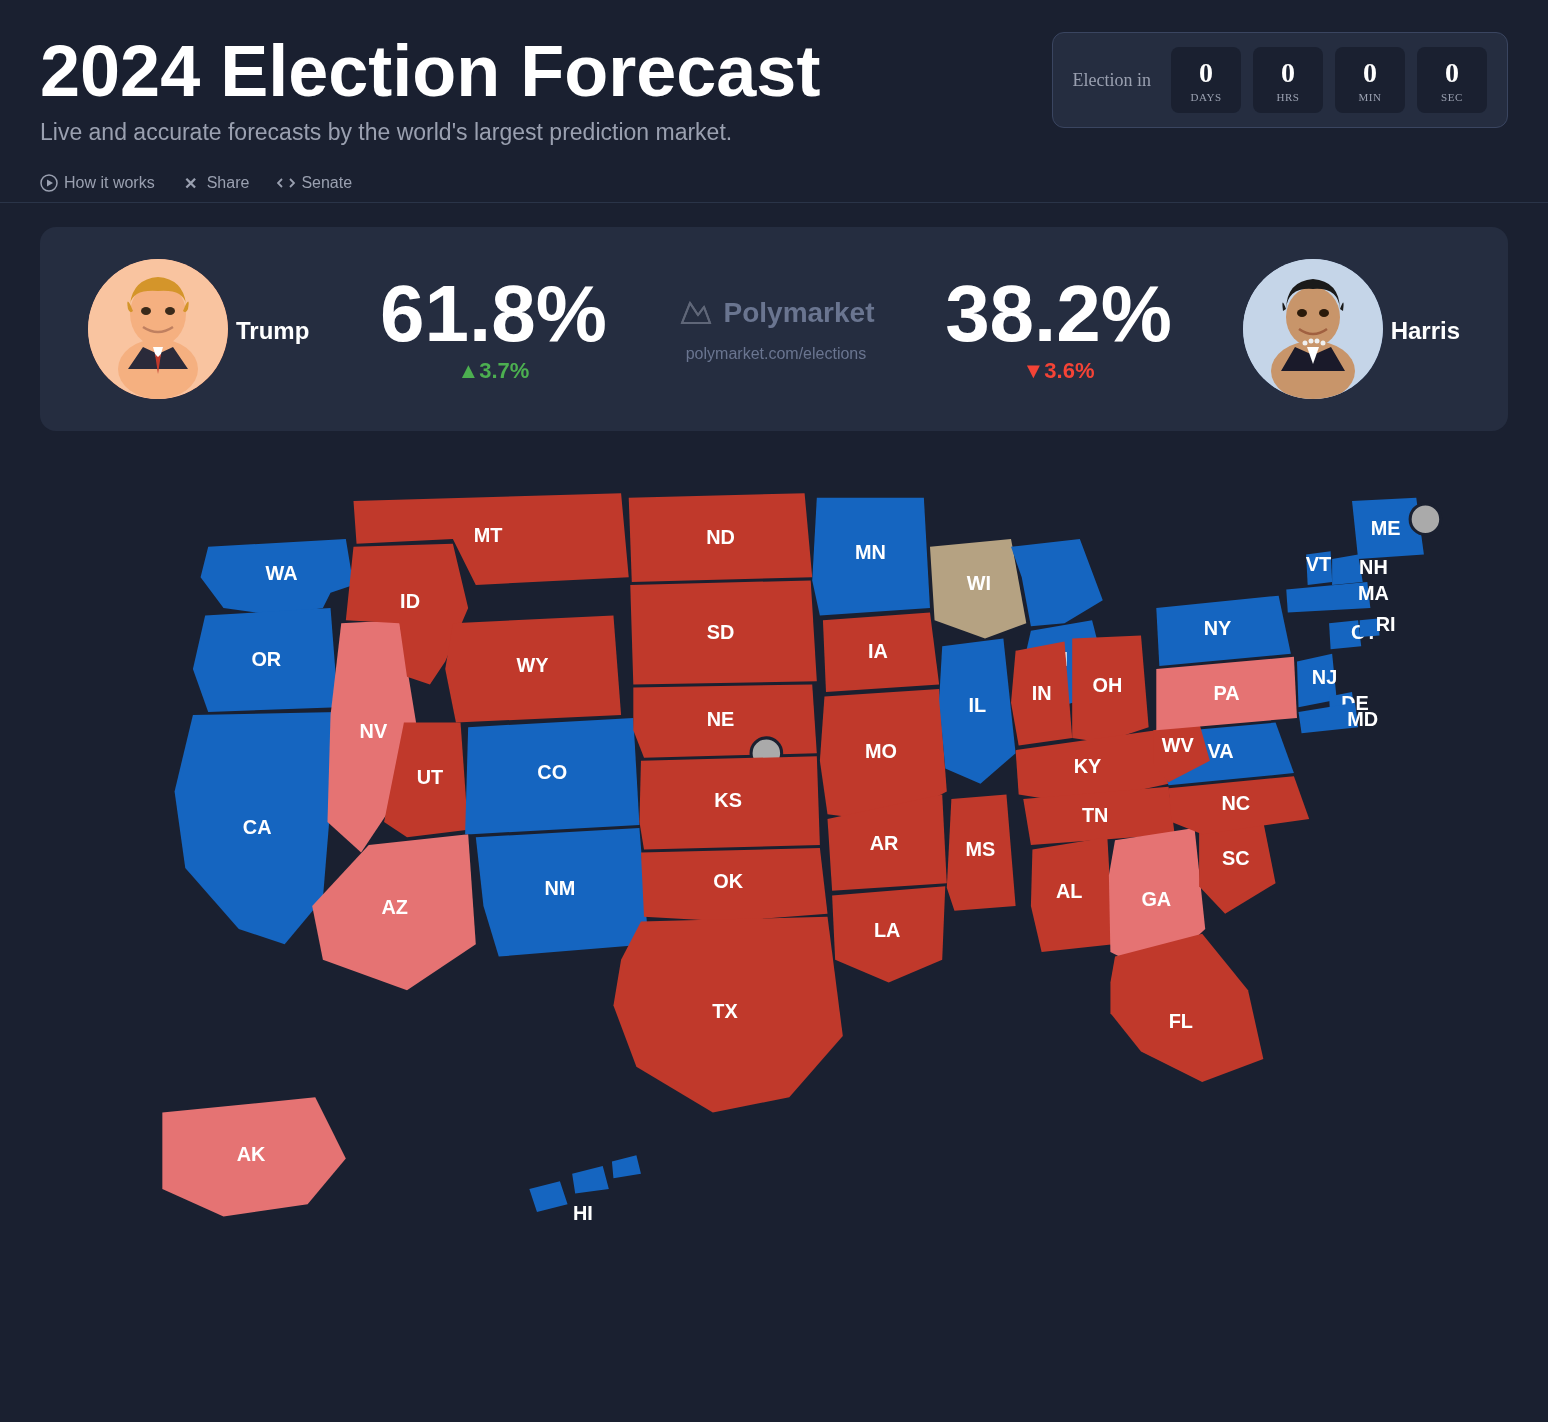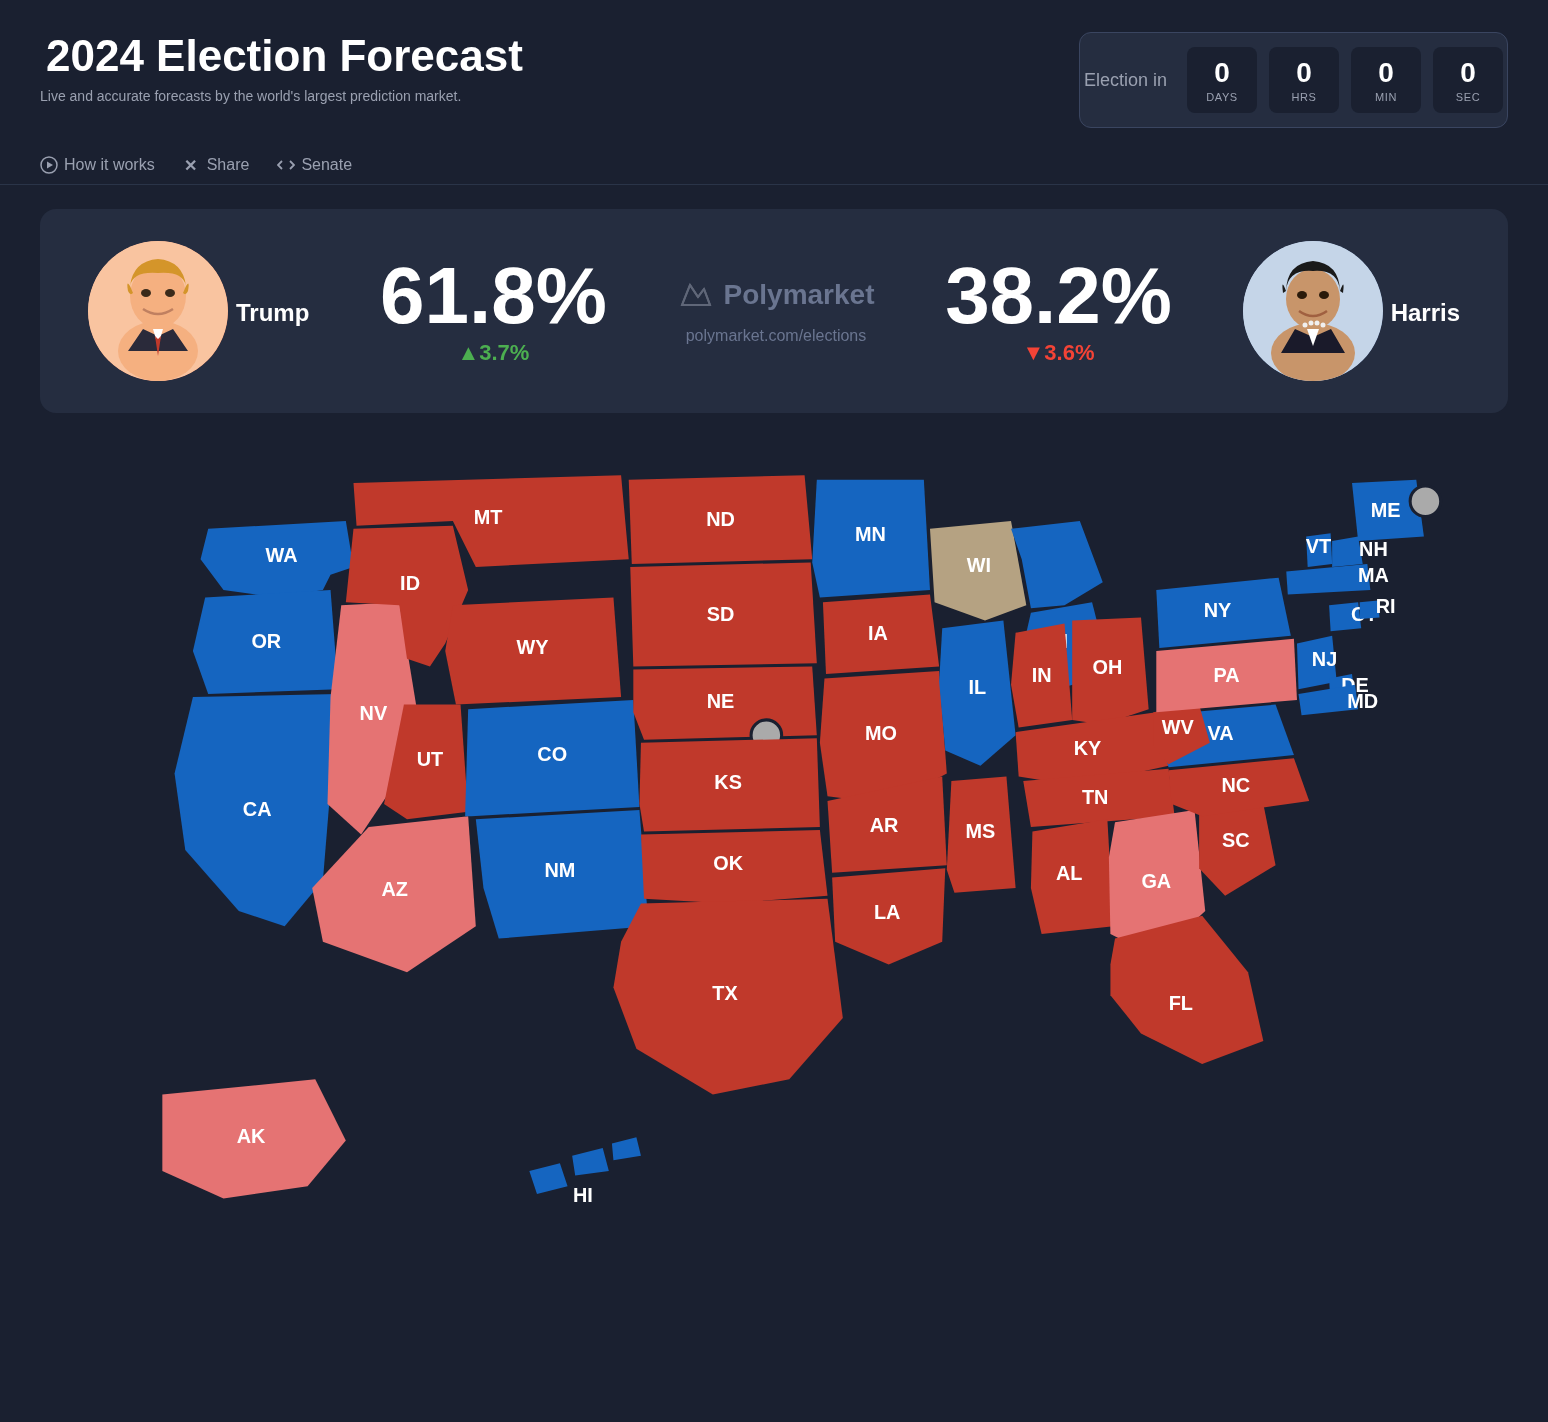--- a/index.html
+++ b/index.html
@@ -12,41 +12,41 @@
     }
 
     .header {
       padding: 32px 40px 0 40px;
       display: flex;
       justify-content: space-between;
       align-items: flex-start;
     }
 
     .header-left h1 {
-      font-size: 44px;
+      font-size: 72px;
       font-weight: 800;
       color: #fff;
       line-height: 1.1;
-      margin-left: 6px;
     }
 
     .header-left p {
-      font-size: 14px;
+      font-size: 23px;
       color: #9aa0b0;
       margin-top: 8px;
     }
 
     .election-timer {
       display: flex;
       align-items: center;
       gap: 12px;
       background: #252d40;
       border: 1px solid #3a4560;
       border-radius: 12px;
-      padding: 14px 4px;
+      padding: 14px 20px;
+      font-family: Liberation Serif, serif;
     }
 
     .election-in-label {
       font-size: 18px;
       color: #9aa0b0;
       margin-right: 8px;
     }
 
     .timer-unit {
       display: flex;

